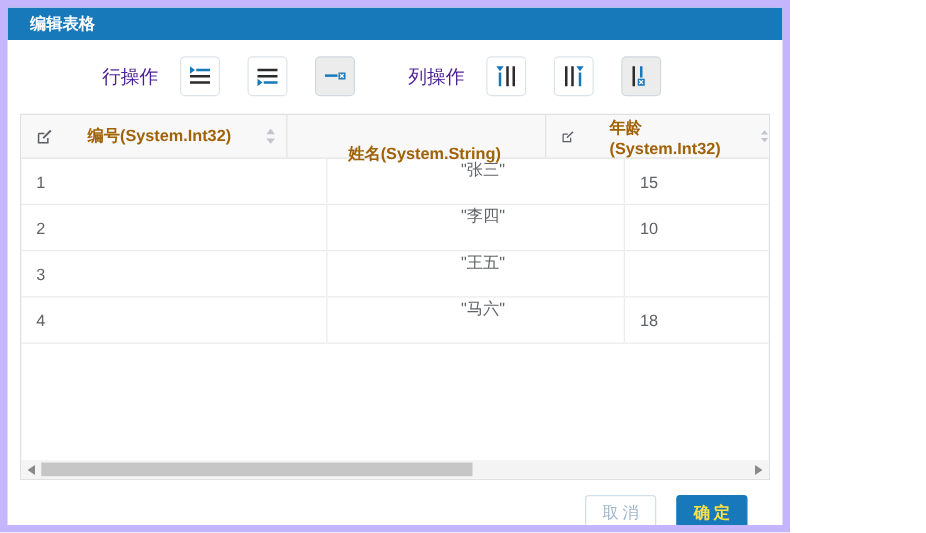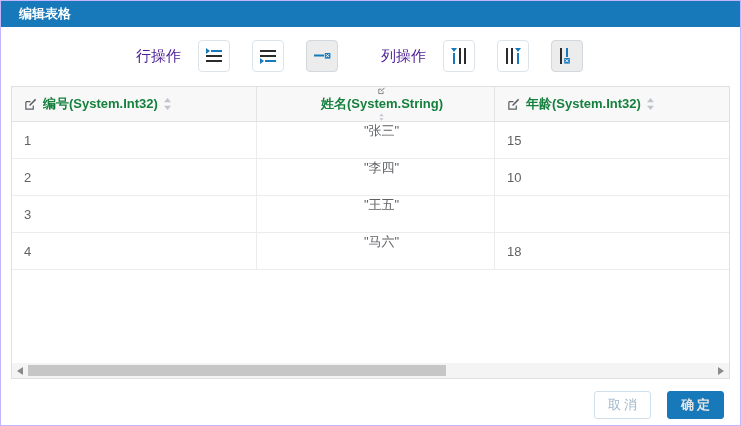--- a/index.html
+++ b/index.html
@@ -1,47 +1,47 @@
 <!DOCTYPE html>
 <html><head>
 <meta charset="utf-8">
 <style>
   * { margin:0; padding:0; box-sizing:border-box; }
   html,body { background:#fff; }
   body { font-family:"Liberation Sans","DejaVu Sans",sans-serif; }
-  .dialog { width:741px; height:426px; border:1px solid #c4b5fd; background:#fff; position:relative; overflow:hidden; }
+  .dialog { width:632px; height:426px; border:6px solid #c4b5fd; background:#fff; position:relative; overflow:hidden; }
 
   .titlebar { height:26px; background:#1779ba; color:#fff; font-size:13px; font-weight:bold; line-height:26px; padding:0 18px; }
 
   .toolbar { display:flex; align-items:center; justify-content:center; margin-top:12px; height:34px; }
   .tb-label { font-size:15px; color:#4c1d95; margin-right:17px; }
   .tb-label.second { margin-left:21px;text-align:center; }
   .tb-btn { width:32px; height:32px; border:1px solid #dde4e9; border-radius:4px; background:#fff; display:flex; align-items:center; justify-content:center; margin-right:22px; cursor:pointer; }
   .tb-btn.active { background:#ececec; border-color:#d2d8dd; }
 
   .grid { margin:13px 10px 0 10px; height:293px; border:1px solid #e0e0e0; display:flex; flex-direction:column; background:#fff; }
   .ghead { display:flex; height:35px; background:#f8f8f8; border-bottom:1px solid #e3e3e3; flex-shrink:0; }
-  .hcell { display:flex; align-items:center; padding-left:12px; font-size:13px; color:#15803d; font-weight:600; cursor:pointer; }
+  .hcell { display:flex; align-items:center; padding-left:12px; font-size:13px; color:#a16207; font-weight:600; cursor:pointer;gap:22px; }
   .c1 { width:245px; } .c2 { width:238px;flex-direction:column; } .c3 { flex:1; }
   .hcell.c1,.hcell.c2 { border-right:1px solid #e3e3e3; }
   .hcell .lbl { margin:0 5px 0 6px; }
   .grow { display:flex; height:37px; border-bottom:1px solid #ececec; flex-shrink:0; }
   .gcell { display:flex; align-items:center; padding-left:12px; font-size:13px; color:#606266; }
   .gcell.c1,.gcell.c2 { border-right:1px solid #ececec; }
   .gempty { flex:1; }
 
   .hscroll { height:15px; background:#f4f4f4; display:flex; align-items:center; flex-shrink:0; }
   .harrow { width:16px; height:15px; display:flex; align-items:center; justify-content:center; cursor:pointer; }
   .htrack { flex:1; position:relative; height:15px; cursor:pointer; }
   .hthumb { position:absolute; left:0; top:2px; height:11px; width:61%; background:#c6c6c6; cursor:grab; }
 
-  .footer { display:flex; justify-content:flex-end; align-items:center; gap:16px; padding:12px 16px 0 0; }
+  .footer { display:flex; justify-content:flex-end; align-items:center; gap:16px; padding:12px 28px 0 0; }
   .btn { height:28px; border-radius:3px; font-size:13px; letter-spacing:3px; padding:0 10px 0 13px; cursor:pointer; font-family:inherit; }
   .btn-cancel { background:#fff; border:1px solid #cfe0ec; color:#9fb6c9; }
-  .btn-ok { background:#1779ba; border:1px solid #1779ba; color:#e5e5e5; font-weight:bold; }
+  .btn-ok { background:#1779ba; border:1px solid #1779ba; color:#fde047; font-weight:bold; }
   svg { display:block; }
 </style>
 </head>
 <body>
 
 <div class="dialog">
 
   <div class="titlebar">编辑表格</div>
 
   <div class="toolbar">

